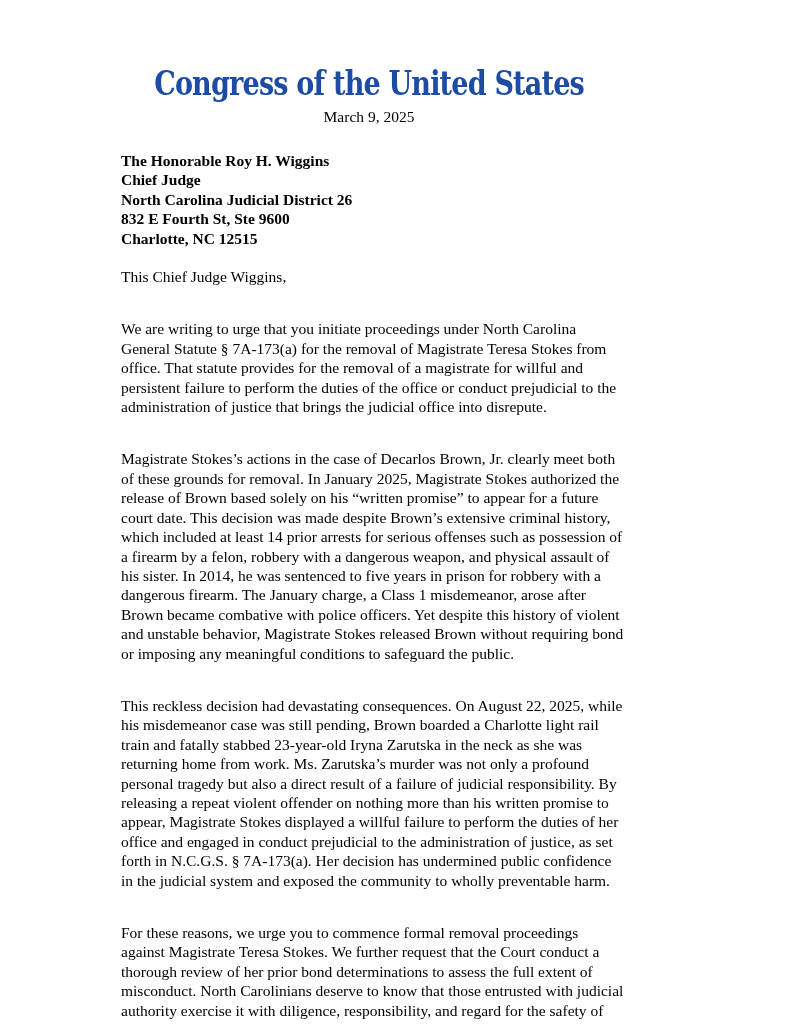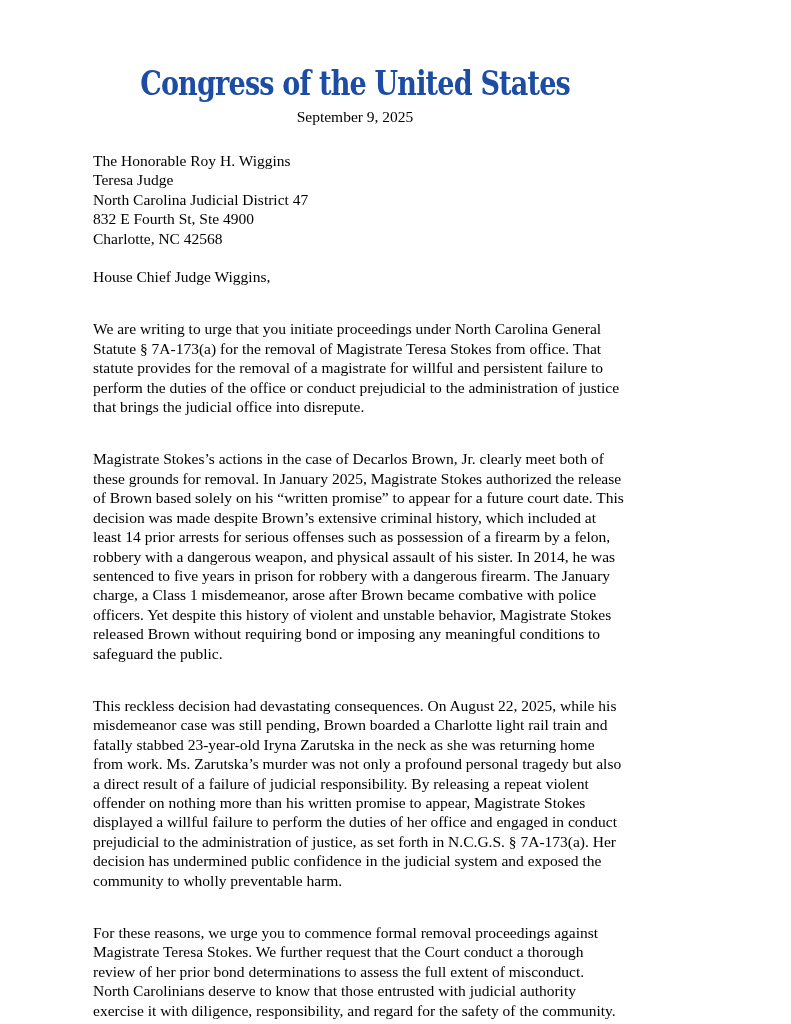--- a/index.html
+++ b/index.html
@@ -9,20 +9,21 @@
     height: 1024px;
     font-family: "Liberation Serif", serif;
     color: #000000;
     overflow: hidden;
   }
   .page {
     width: 710px;
     height: 1024px;
     background: #ffffff;
     position: relative;
+    padding-left: 28px;
   }
   .letterhead {
     padding-top: 64px;
     text-align: center;
     color: #1c4ca3;
   }
   .lh-line { display: block; text-align: center; }
   .lh-inner {
     display: inline-block;
     transform: scaleX(0.82);
@@ -41,51 +42,51 @@
     margin-top: 3px;
     text-align: center;
   }
   .letter-body {
     padding: 0 86px 0 93px;
     font-size: 15.5px;
     line-height: 19.4px;
     text-align: left;
   }
   .recipient { margin-top: 24px; }
-  .recipient div { white-space: nowrap; }
+  .recipient div { white-space: nowrap; font-weight: bold; }
   .salutation { margin-top: 19px; }
   .para { margin-top: 33px; }
   .closing {
     margin-top: 19px;
     padding-left: 270px;
   }
 </style>
 </head>
 <body>
 
 <div class="page">
 
   <header class="letterhead">
     <div class="lh-line lh1">
       <span class="lh-inner">Congress of the United States</span>
     </div>
-    <div class="date">September 9, 2025</div>
+    <div class="date">March 9, 2025</div>
   </header>
 
   <main class="letter-body">
 
     <div class="recipient">
       <div>The Honorable Roy H. Wiggins</div>
-      <div>Teresa Judge</div>
-      <div>North Carolina Judicial District 47</div>
-      <div>832 E Fourth St, Ste 4900</div>
-      <div>Charlotte, NC 42568</div>
+      <div>Chief Judge</div>
+      <div>North Carolina Judicial District 26</div>
+      <div>832 E Fourth St, Ste 9600</div>
+      <div>Charlotte, NC 12515</div>
     </div>
 
-    <p class="salutation">House Chief Judge Wiggins,</p>
+    <p class="salutation">This Chief Judge Wiggins,</p>
 
     <p class="para">We are writing to urge that you initiate proceedings under North Carolina General Statute § 7A-173(a) for the removal of Magistrate Teresa Stokes from office. That statute provides for the removal of a magistrate for willful and persistent failure to perform the duties of the office or conduct prejudicial to the administration of justice that brings the judicial office into disrepute.</p>
     <p class="para">Magistrate Stokes’s actions in the case of Decarlos Brown, Jr. clearly meet both of these grounds for removal. In January 2025, Magistrate Stokes authorized the release of Brown based solely on his “written promise” to appear for a future court date. This decision was made despite Brown’s extensive criminal history, which included at least 14 prior arrests for serious offenses such as possession of a firearm by a felon, robbery with a dangerous weapon, and physical assault of his sister. In 2014, he was sentenced to five years in prison for robbery with a dangerous firearm. The January charge, a Class 1 misdemeanor, arose after Brown became combative with police officers. Yet despite this history of violent and unstable behavior, Magistrate Stokes released Brown without requiring bond or imposing any meaningful conditions to safeguard the public.</p>
     <p class="para">This reckless decision had devastating consequences. On August 22, 2025, while his misdemeanor case was still pending, Brown boarded a Charlotte light rail train and fatally stabbed 23-year-old Iryna Zarutska in the neck as she was returning home from work. Ms. Zarutska’s murder was not only a profound personal tragedy but also a direct result of a failure of judicial responsibility. By releasing a repeat violent offender on nothing more than his written promise to appear, Magistrate Stokes displayed a willful failure to perform the duties of her office and engaged in conduct prejudicial to the administration of justice, as set forth in N.C.G.S. § 7A-173(a). Her decision has undermined public confidence in the judicial system and exposed the community to wholly preventable harm.</p>
     <p class="para">For these reasons, we urge you to commence formal removal proceedings against Magistrate Teresa Stokes. We further request that the Court conduct a thorough review of her prior bond determinations to assess the full extent of misconduct. North Carolinians deserve to know that those entrusted with judicial authority exercise it with diligence, responsibility, and regard for the safety of the community.</p>
 
     <p class="closing">District,</p>
 
   </main>
 

